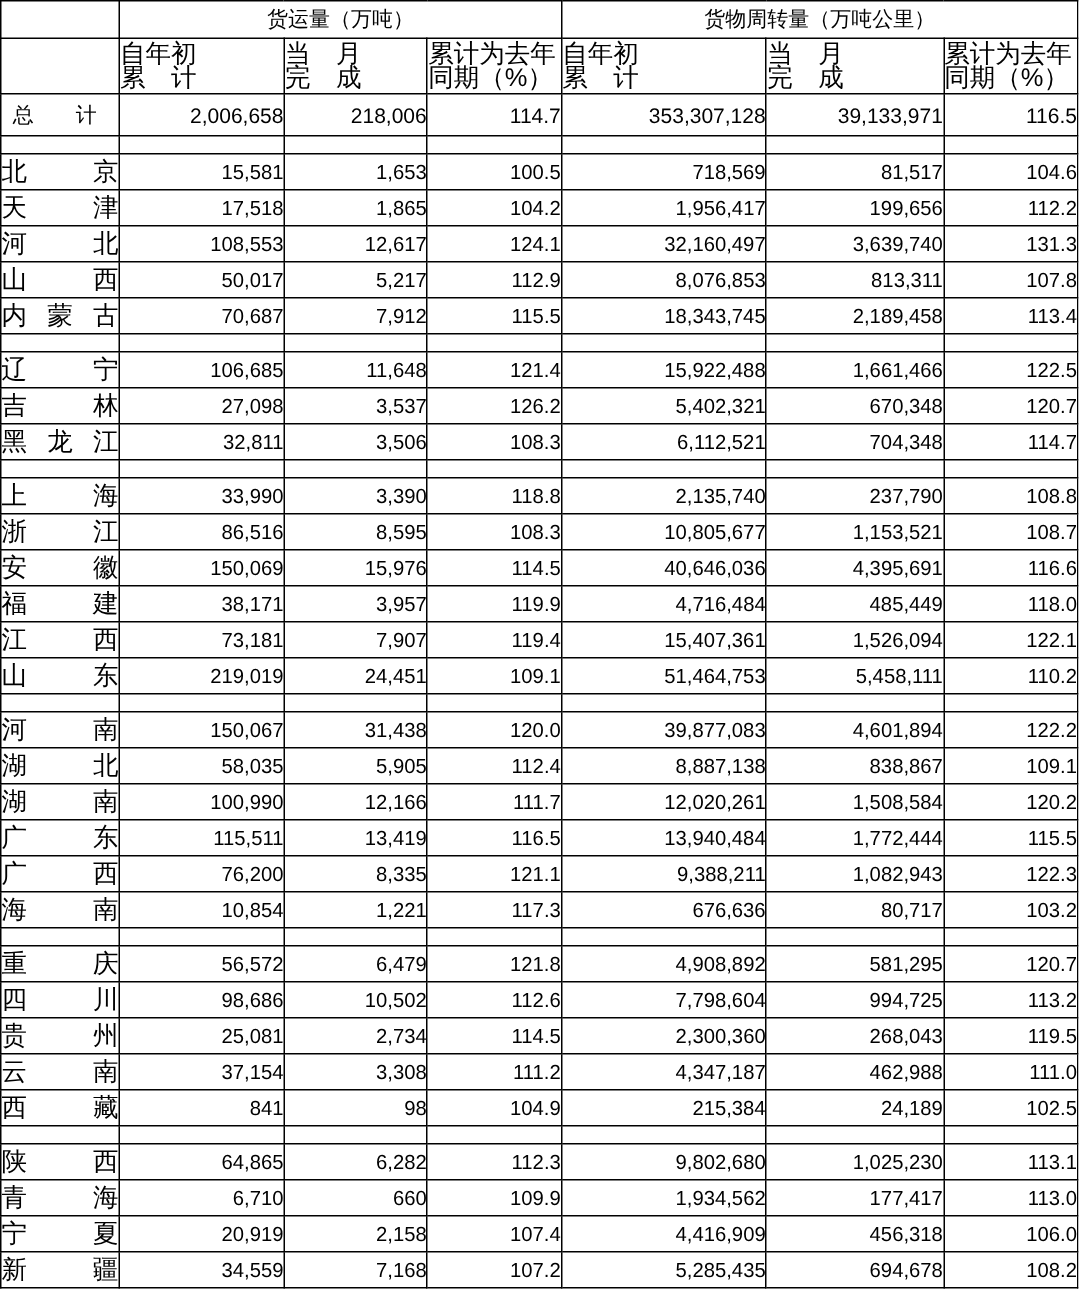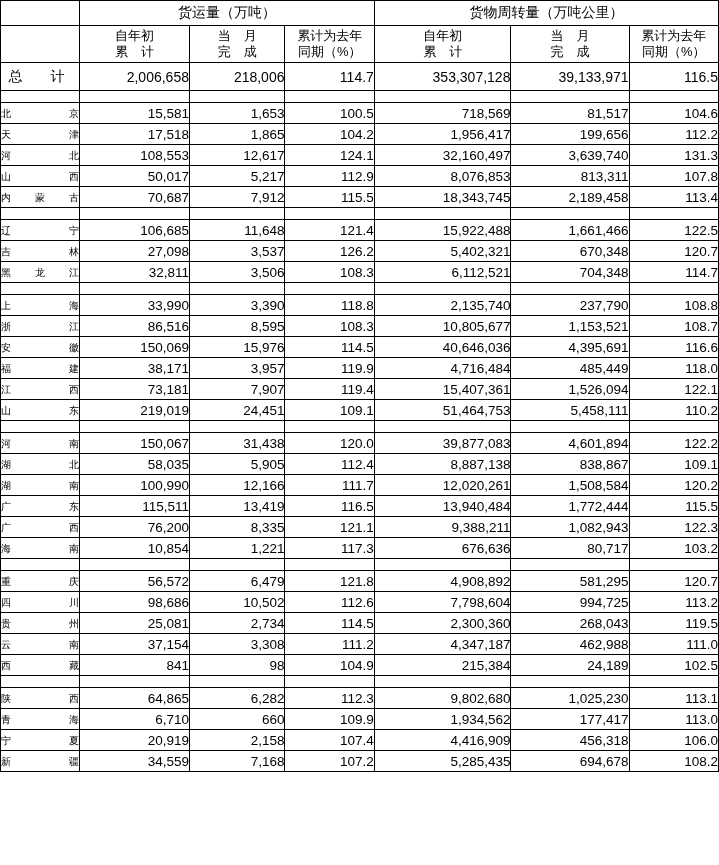--- a/index.html
+++ b/index.html
@@ -34,22 +34,22 @@
   col.c-b1 { width: 133px; }
   col.c-b2 { width: 115px; }
   col.c-b3 { width: 87px; }
 
   .grp-head {
     text-align: center;
     height: 24px;
     font-size: 14px;
   }
   .sub-head {
-    text-align: center;
-    font-size: 13px;
+    text-align: left;
+    font-size: 17px;
     line-height: 16px;
     height: 36px;
     padding: 1px 2px;
   }
   .sub-head .l1, .sub-head .l2 {
     display: block;
     white-space: nowrap;
   }
   .total-row td {
     font-weight: bold;
@@ -60,21 +60,21 @@
     text-align: center;
     padding: 0 6px;
     height: 20px;
     white-space: nowrap;
   }
   .region .nm {
     display: inline-block;
     width: 100%;
     text-align: justify;
     text-align-last: justify;
-    font-size: 10px;
+    font-size: 17px;
   }
   .num {
     text-align: right;
     padding-right: 7px;
     height: 20px;
     font-size: 13.5px;
     white-space: nowrap;
   }
   .blank-row td {
     height: 11px;

